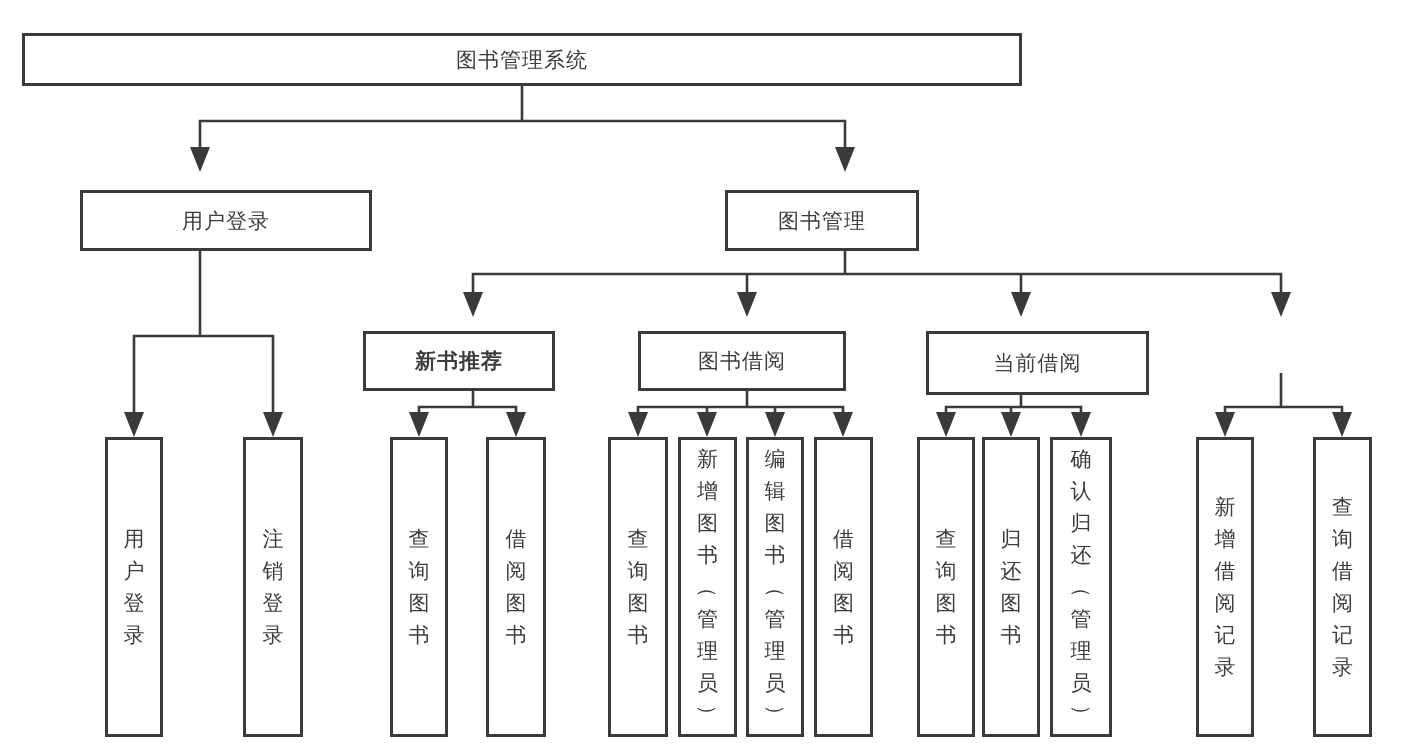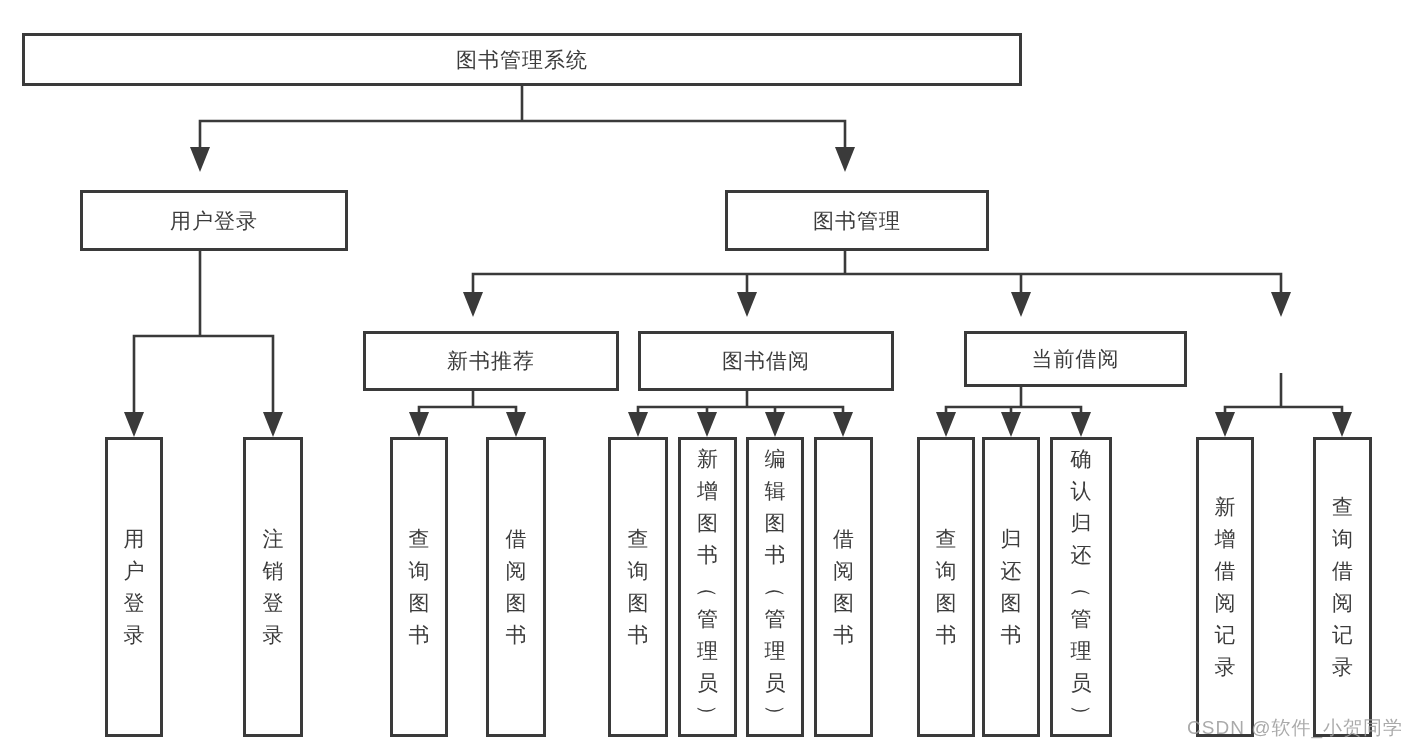--- a/index.html
+++ b/index.html
@@ -121,26 +121,26 @@
       <polygon points="936,412 956,412 946,437"></polygon>
       <polygon points="1001,412 1021,412 1011,437"></polygon>
       <polygon points="1071,412 1091,412 1081,437"></polygon>
       <polygon points="1215,412 1235,412 1225,437"></polygon>
       <polygon points="1332,412 1352,412 1342,437"></polygon>
     </g>
   </svg>
 
   <div class="box hbox" style="left:22px; top:15px; width:1000px; height:53px;">图书管理系统</div>
 
-  <div class="box hbox" style="left:80px; top:172px; width:268px; height:61px;">用户登录</div>
-  <div class="box hbox" style="left:725px; top:172px; width:264px; height:61px;">图书管理</div>
-
-  <div class="box hbox" style="left:363px; top:313px; width:256px; height:60px;">新书推荐</div>
-  <div class="box hbox" style="left:638px; top:313px; width:256px; height:60px;">图书借阅</div>
-  <div class="box hbox" style="left:964px; top:313px; width:223px; height:56px;text-align:right;">当前借阅</div>
+  <div class="box hbox" style="left:80px; top:172px; width:292px; height:61px;">用户登录</div>
+  <div class="box hbox" style="left:725px; top:172px; width:194px; height:61px;">图书管理</div>
+
+  <div class="box hbox" style="left:363px; top:313px; width:192px; height:60px;font-weight:bold;">新书推荐</div>
+  <div class="box hbox" style="left:638px; top:313px; width:208px; height:60px;">图书借阅</div>
+  <div class="box hbox" style="left:926px; top:313px; width:223px; height:64px;text-align:right;">当前借阅</div>
 
   <div class="box vbox" style="left:105px; top:437px; width:58px; height:300px;">
       <span class="vchar">用</span>
       <span class="vchar">户</span>
       <span class="vchar">登</span>
       <span class="vchar">录</span>
     </div>
   <div class="box vbox" style="left:243px; top:437px; width:60px; height:300px;">
       <span class="vchar">注</span>
       <span class="vchar">销</span>
@@ -230,14 +230,13 @@
     </div>
   <div class="box vbox" style="left:1313px; top:437px; width:59px; height:300px;">
       <span class="vchar">查</span>
       <span class="vchar">询</span>
       <span class="vchar">借</span>
       <span class="vchar">阅</span>
       <span class="vchar">记</span>
       <span class="vchar">录</span>
     </div>
 
-  <div class="watermark">CSDN @软件_小贺同学</div>
 </div>
 
 </body></html>

